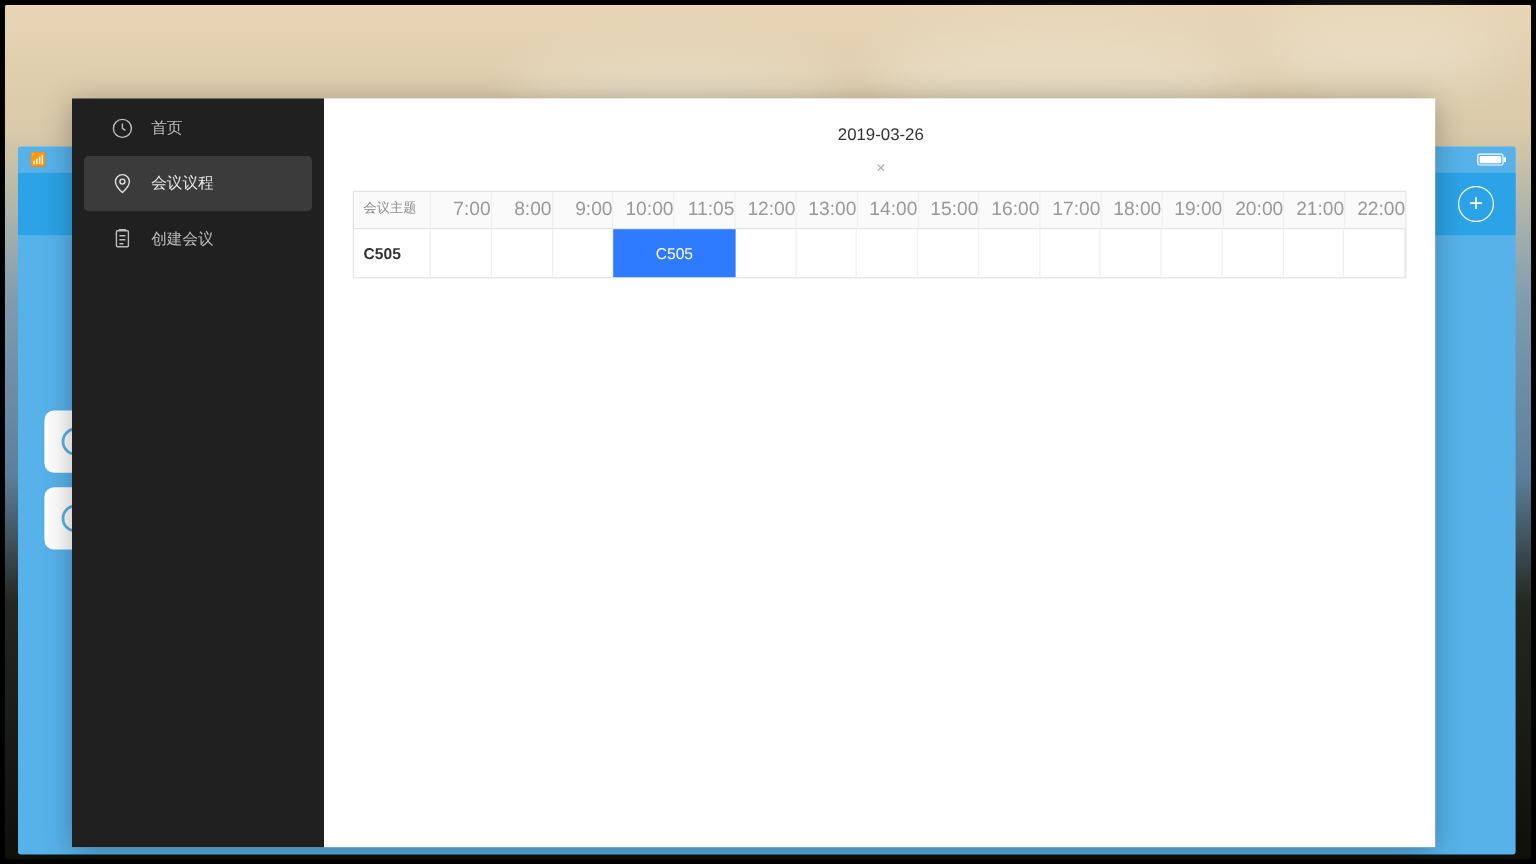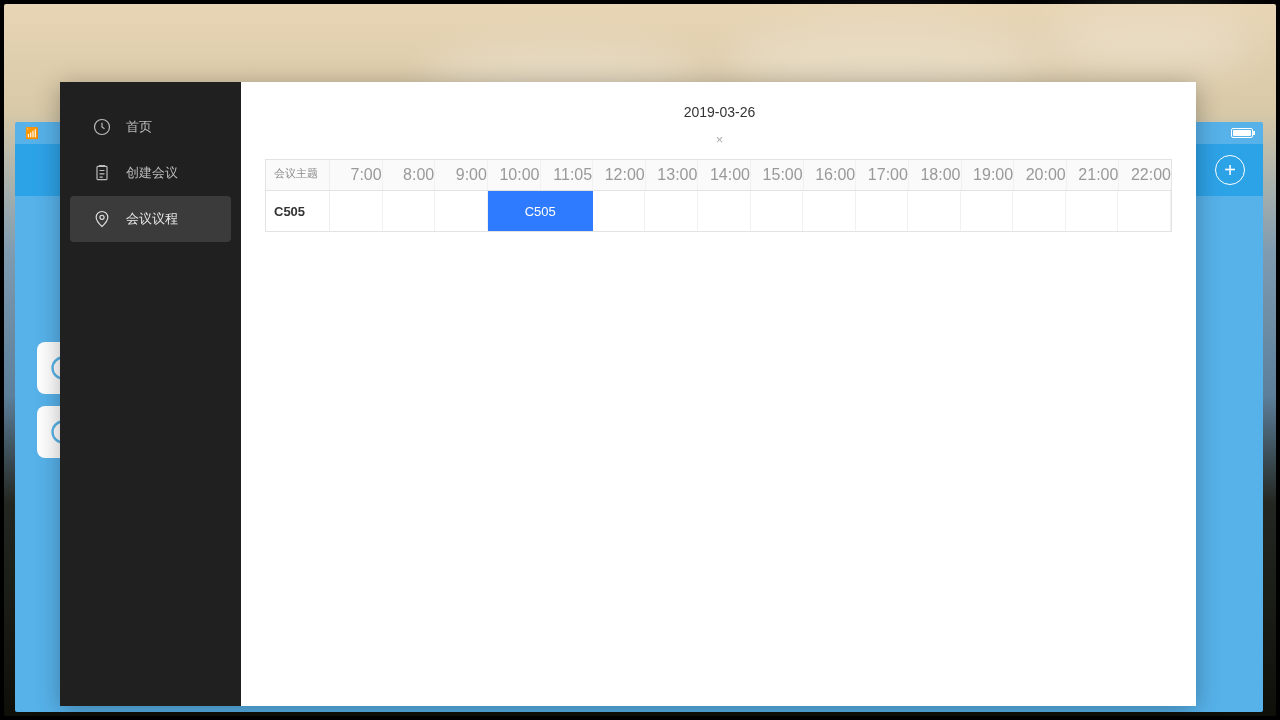--- a/index.html
+++ b/index.html
@@ -68,24 +68,24 @@
 
 .app {
   position: absolute;
   top: 82px; left: 60px;
   width: 1136px; height: 624px;
   background:#fff;
   display:flex;
   box-shadow:0 4px 24px rgba(0,0,0,.3);
 }
 .sidebar{
-  width: 181px;
+  width: 210px;
   background:#202020;
   color:#bdbdbd;
-  padding-top:22px;
+  padding-top:2px;
 }
 .nav-item{
   display:flex;align-items:center;gap:14px;
   height:46px;
   padding-left:22px;
   font-size:13px;
   cursor:pointer;
   margin: 0 10px;
   border-radius:4px;
 }
@@ -203,37 +203,37 @@
   <div class="sidebar">
     <div class="nav-item">
       <span class="nav-icon">
         <svg viewBox="0 0 24 24">
             <circle cx="12" cy="12" r="9"></circle>
             <path d="M12 7v5l3 2"></path>
           </svg>
       </span>
       <span>首页</span>
     </div>
+    <div class="nav-item active">
+      <span class="nav-icon">
+        <svg viewBox="0 0 24 24">
+            <path d="M12 21s-7-6.2-7-11a7 7 0 0 1 14 0c0 4.8-7 11-7 11z"></path>
+            <circle cx="12" cy="10" r="2.5"></circle>
+          </svg>
+      </span>
+      <span>会议议程</span>
+    </div>
     <div class="nav-item">
       <span class="nav-icon">
         <svg viewBox="0 0 24 24">
             <rect x="6" y="4" width="12" height="16" rx="1"></rect>
             <path d="M9 4V3h6v1M9 9h6M9 13h6M9 17h4"></path>
           </svg>
       </span>
       <span>创建会议</span>
-    </div>
-    <div class="nav-item active">
-      <span class="nav-icon">
-        <svg viewBox="0 0 24 24">
-            <path d="M12 21s-7-6.2-7-11a7 7 0 0 1 14 0c0 4.8-7 11-7 11z"></path>
-            <circle cx="12" cy="10" r="2.5"></circle>
-          </svg>
-      </span>
-      <span>会议议程</span>
     </div>
   </div>
 
   <div class="main">
 
     <div class="content">
       <div class="date-row">
         <span>2019-03-26</span>
         <span style="width:70px"></span>
         <span class="date-clear">×</span>

